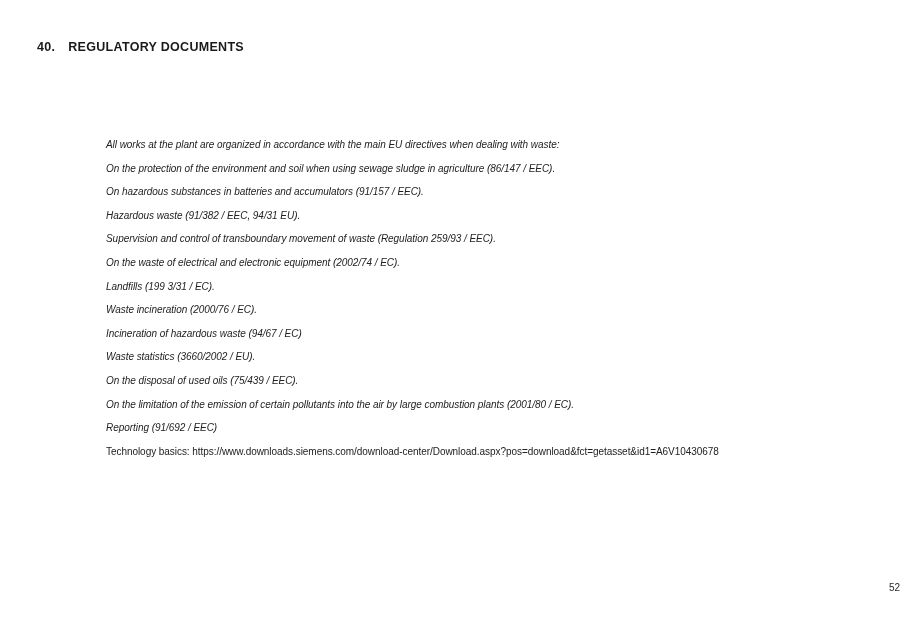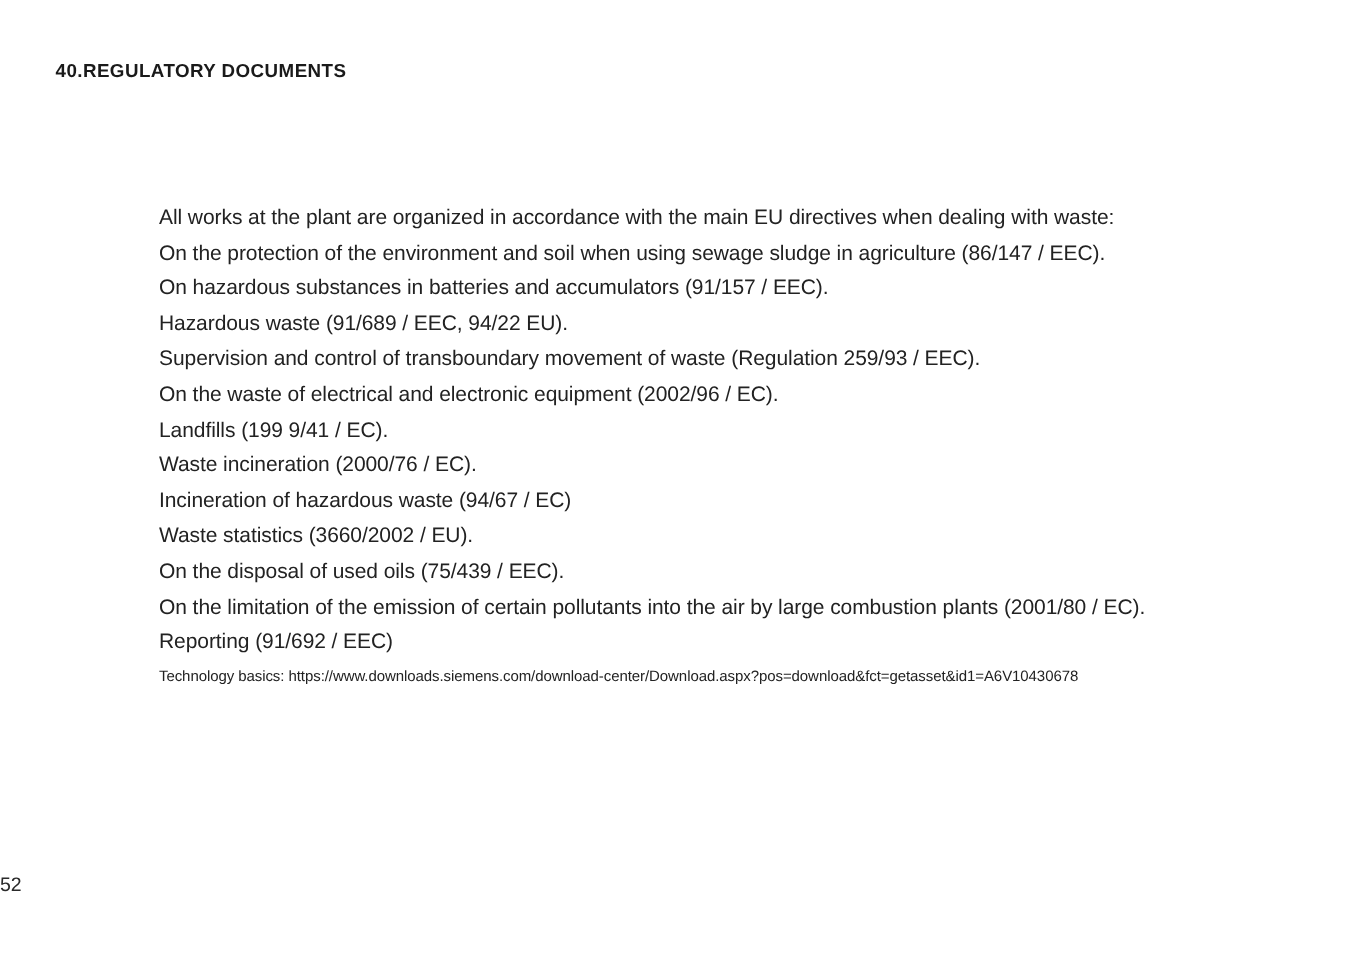--- a/index.html
+++ b/index.html
@@ -21,30 +21,31 @@
     left: 37px;
     top: 40px;
     font-size: 12.5px;
     font-weight: bold;
     letter-spacing: 0.3px;
     color: #1a1a1a;
     white-space: nowrap;
   }
   .heading .num {
     display: inline-block;
-    margin-right: 0;
+    margin-right: 13px;
   }
   .content {
     position: absolute;
     left: 106px;
     top: 133px;
     right: 20px;
   }
   .doc-line {
-    font-size: 14px;
+    font-style: italic;
+    font-size: 10px;
     line-height: 23.6px;
     height: 23.6px;
     letter-spacing: -0.05px;
     white-space: nowrap;
     color: #222222;
   }
   .tech-line {
     font-style: normal;
     font-size: 10px;
     line-height: 23.6px;
@@ -56,42 +57,42 @@
   .tech-line .url {
     color: #222222;
     text-decoration: none;
     cursor: pointer;
   }
   .page-number {
     position: absolute;
     left: 0;
     right: 0;
     top: 582px;
-    text-align: left;
-    font-size: 13px;
+    text-align: right;
+    font-size: 10px;
     color: #2a2a2a;
   }
 </style>
 </head>
 <body>
 
 <div class="page">
 
   <div class="heading">
     <span class="num">40.</span><span>REGULATORY DOCUMENTS</span>
   </div>
 
   <div class="content">
     <div class="doc-line">All works at the plant are organized in accordance with the main EU directives when dealing with waste:</div>
     <div class="doc-line">On the protection of the environment and soil when using sewage sludge in agriculture (86/147 / EEC).</div>
     <div class="doc-line">On hazardous substances in batteries and accumulators (91/157 / EEC).</div>
-    <div class="doc-line">Hazardous waste (91/689 / EEC, 94/22 EU).</div>
+    <div class="doc-line">Hazardous waste (91/382 / EEC, 94/31 EU).</div>
     <div class="doc-line">Supervision and control of transboundary movement of waste (Regulation 259/93 / EEC).</div>
-    <div class="doc-line">On the waste of electrical and electronic equipment (2002/96 / EC).</div>
-    <div class="doc-line">Landfills (199 9/41 / EC).</div>
+    <div class="doc-line">On the waste of electrical and electronic equipment (2002/74 / EC).</div>
+    <div class="doc-line">Landfills (199 3/31 / EC).</div>
     <div class="doc-line">Waste incineration (2000/76 / EC).</div>
     <div class="doc-line">Incineration of hazardous waste (94/67 / EC)</div>
     <div class="doc-line">Waste statistics (3660/2002 / EU).</div>
     <div class="doc-line">On the disposal of used oils (75/439 / EEC).</div>
     <div class="doc-line">On the limitation of the emission of certain pollutants into the air by large combustion plants (2001/80 / EC).</div>
     <div class="doc-line">Reporting (91/692 / EEC)</div>
     <div class="tech-line">
       <span>Technology basics: </span><span class="url">https://www.downloads.siemens.com/download-center/Download.aspx?pos=download&amp;fct=getasset&amp;id1=A6V10430678</span>
     </div>
   </div>

